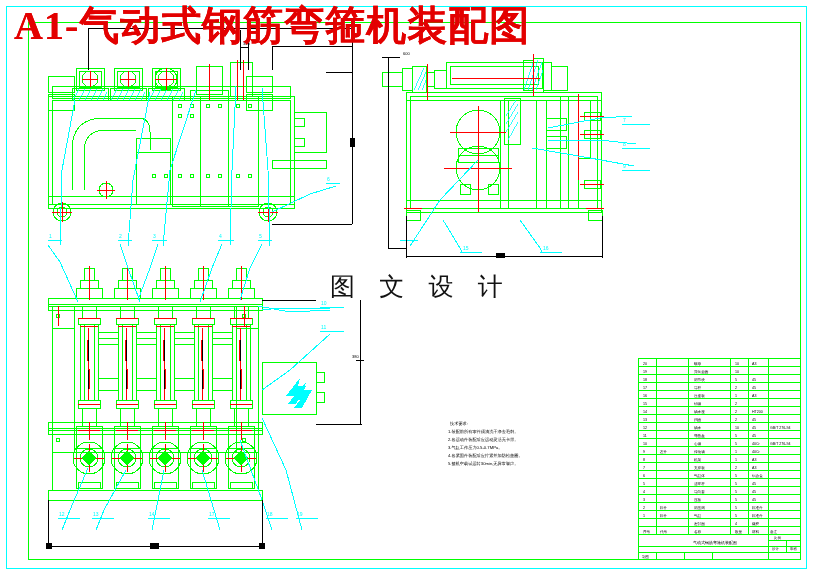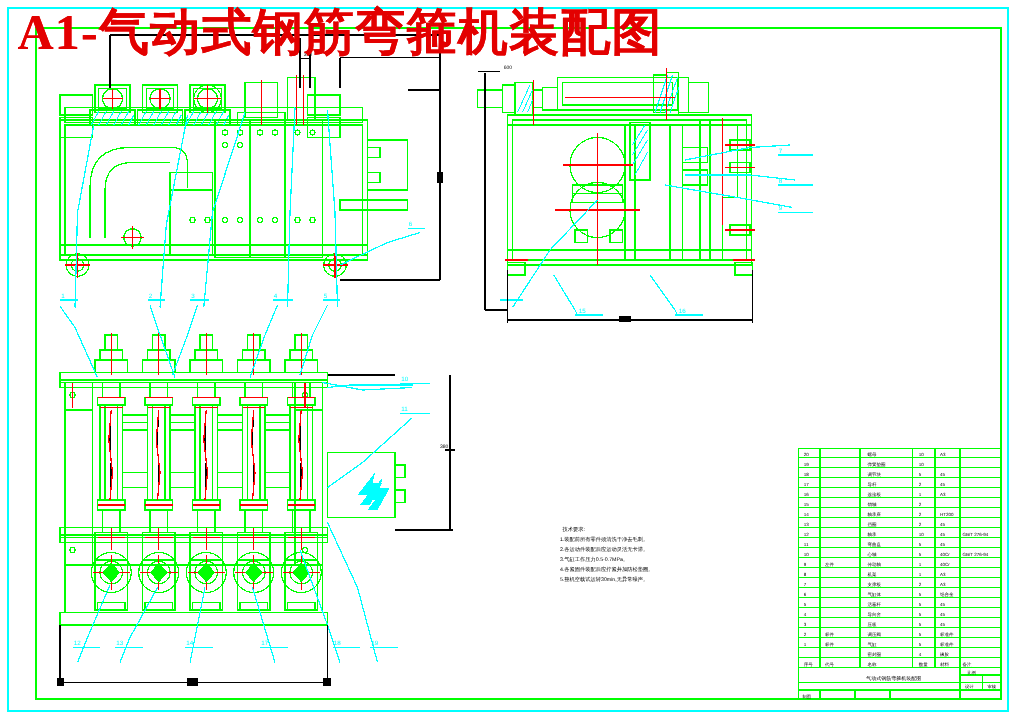--- a/index.html
+++ b/index.html
@@ -675,14 +675,15 @@
       <text x="693" y="544">气动式钢筋弯箍机装配图</text>
       <text x="774" y="539" font-size="3.4">比例</text>
       <text x="772" y="550" font-size="3.4">设计</text>
       <text x="790" y="550" font-size="3.4">审核</text>
       <text x="642" y="558" font-size="3.4">制图</text>
     </g>
 
   </svg>
 
   <div class="ttl">A1-气动式钢筋弯箍机装配图</div>
+  <div class="wm">图 文 设 计</div>
 
 </div>
 
 </body></html>

